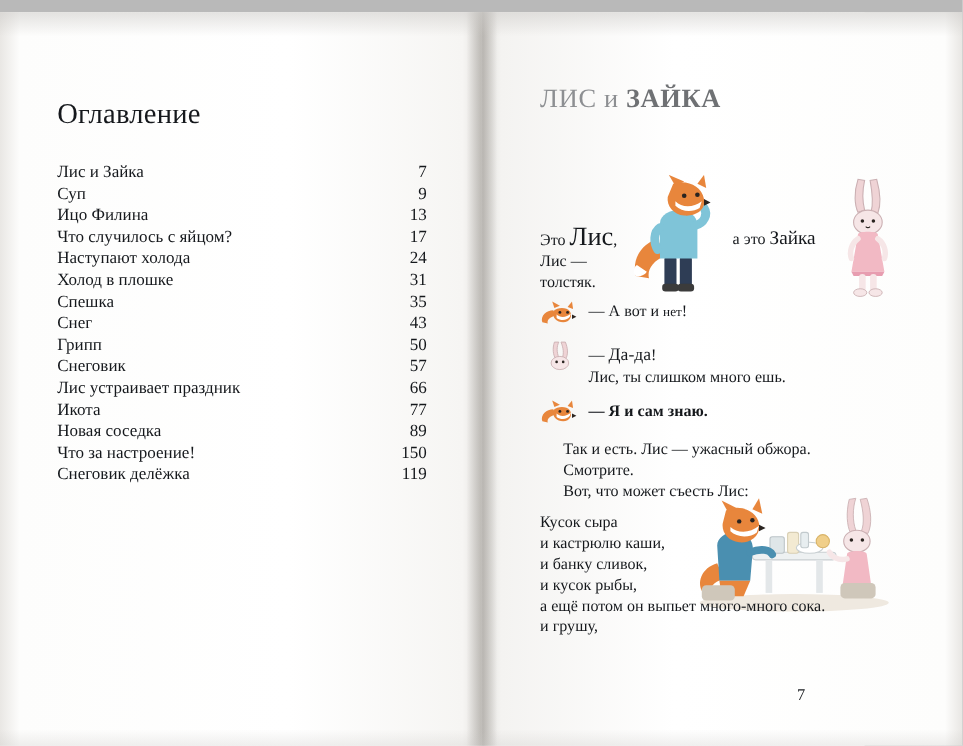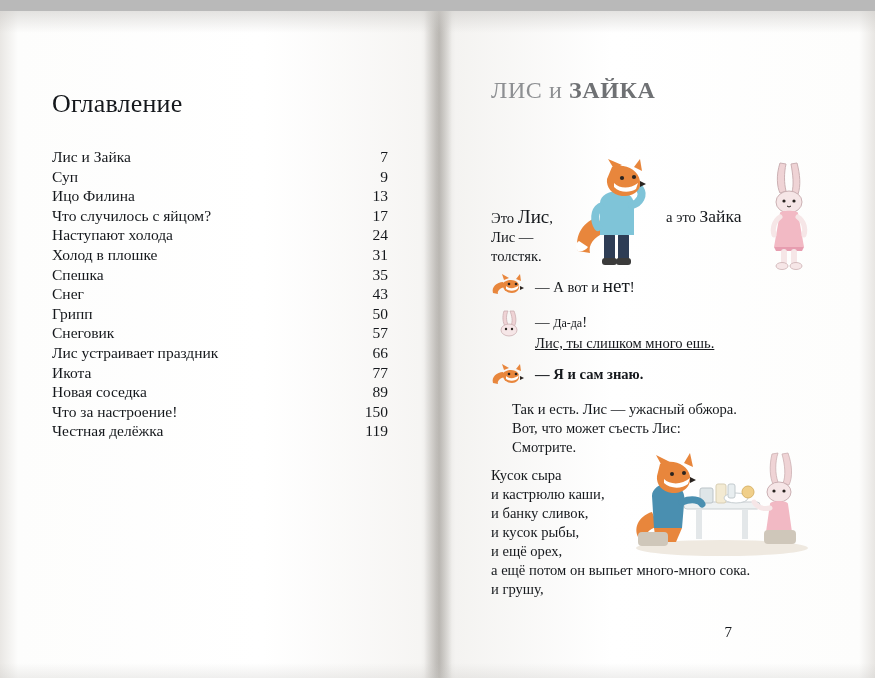--- a/index.html
+++ b/index.html
@@ -95,30 +95,30 @@
   .chapter-title b { color: #6f7174; font-weight: bold; }
 
   .body-text {
     position: absolute;
     color: #15181c;
     font-size: 14.6px;
     line-height: 19px;
   }
 
   .blk-intro { left: 491px; top: 196px; width: 170px; }
-  .blk-intro .big { font-size: 19px; }
+  .blk-intro .big { font-size: 24px; }
   .blk-zaika { left: 666px; top: 196px; width: 140px; font-size: 14.6px; font-family: Liberation Serif, serif; }
   .blk-zaika .big { font-size: 17.5px; }
 
   .line-dlg { position: absolute; left: 535px; font-size: 14.6px; color:#15181c; }
   .dlg1 { top: 264px; }
-  .dlg1 .em { font-size: 19px; }
+  .dlg1 .em { font-size: 12px; }
   .dlg2 { top: 303px; }
-  .dlg2 .em { font-size: 12px; }
-  .dlg2-sub { position:absolute; left:535px; top:323px; font-size:14.6px;text-decoration:underline; }
+  .dlg2 .em { font-size: 16px; }
+  .dlg2-sub { position:absolute; left:535px; top:323px; font-size:14.6px; }
   .dlg3 { top: 355px; font-weight: bold; }
 
   .para1 { left: 512px; top: 389px; width: 330px; }
   .list1 { left: 491px; top: 455px; width: 360px; }
 
   .page-number {
     position: absolute;
     right: 54px;
     bottom: 48px;
     font-size: 15px;
@@ -190,21 +190,21 @@
     </div>
     <div class="toc-row">
       <span class="t">Новая соседка</span>
       <span class="p">89</span>
     </div>
     <div class="toc-row">
       <span class="t">Что за настроение!</span>
       <span class="p">150</span>
     </div>
     <div class="toc-row">
-      <span class="t">Честная делёжка</span>
+      <span class="t">Снеговик делёжка</span>
       <span class="p">119</span>
     </div>
   </div>
 
   <div class="chapter-title">
     <span>ЛИС и </span><b>ЗАЙКА</b>
   </div>
 
   <div class="ill" style="left:570px; top:148px;">
     <svg width="88" height="108" viewBox="0 0 88 108">
@@ -310,22 +310,22 @@
       <circle cx="18" cy="11" r="1.3" fill="#2a2420"></circle>
       <circle cx="25" cy="11" r="1.3" fill="#2a2420"></circle>
       <path d="M29 13 l4 2 -4 2 z" fill="#2a2420"></path>
     </svg>
   </div>
 
   <div class="line-dlg dlg3">— Я и сам знаю.</div>
 
   <div class="body-text para1">
     <div>Так и есть. Лис — ужасный обжора.</div>
+    <div>Смотрите.</div>
     <div>Вот, что может съесть Лис:</div>
-    <div>Смотрите.</div>
   </div>
 
   <div class="ill" style="left:622px; top:425px;">
     <svg width="196" height="122" viewBox="0 0 196 122">
 
       <ellipse cx="100" cy="112" rx="86" ry="8" fill="#efe9e0"></ellipse>
 
       <rect x="62" y="66" width="76" height="7" rx="3" fill="#eef1f2" stroke="#c9ced1" stroke-width="1"></rect>
       <rect x="74" y="73" width="6" height="30" fill="#e3e7e9"></rect>
       <rect x="120" y="73" width="6" height="30" fill="#e3e7e9"></rect>
@@ -361,21 +361,20 @@
       <rect x="160" y="96" width="6" height="12" rx="3" fill="#f6e6e7"></rect>
       <rect x="142" y="94" width="32" height="14" rx="4" fill="#cfc7ba"></rect>
     </svg>
   </div>
 
   <div class="body-text list1">
     <div>Кусок сыра</div>
     <div>и кастрюлю каши,</div>
     <div>и банку сливок,</div>
     <div>и кусок рыбы,</div>
-    <div>и ещё орех,</div>
     <div>а ещё потом он выпьет много-много сока.</div>
     <div>и грушу,</div>
   </div>
 
   <div class="page-number">7</div>
 
   <div class="gutter"></div>
   <div class="page-edge-top"></div>
   <div class="page-edge-bottom"></div>
 </div>

